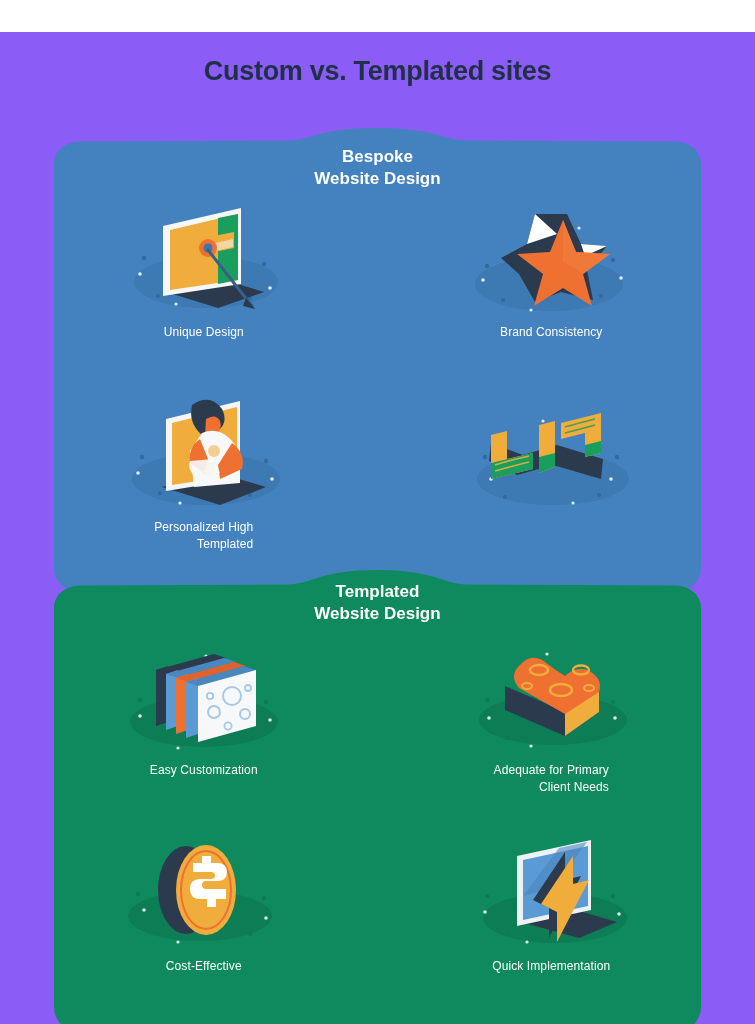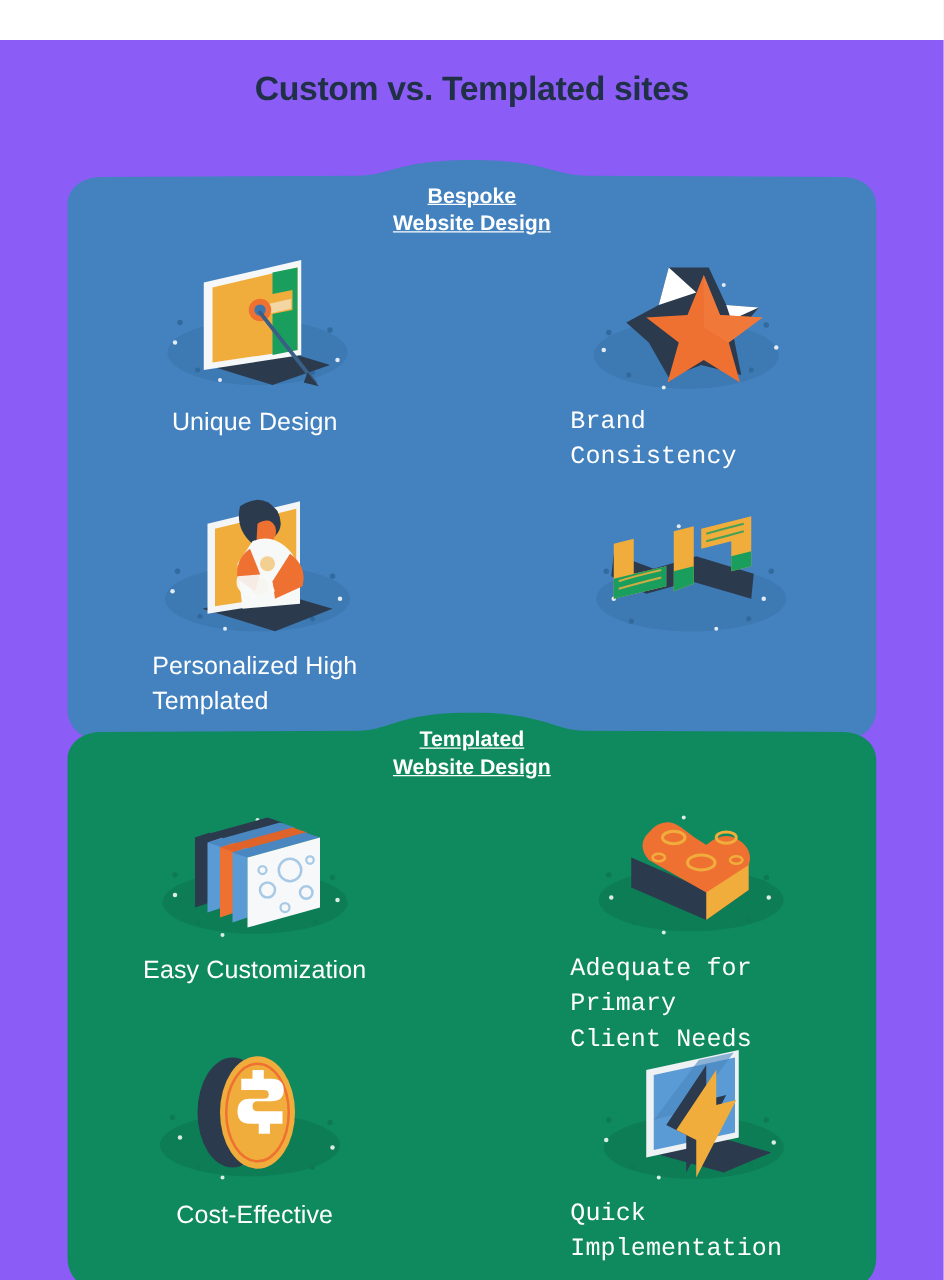--- a/index.html
+++ b/index.html
@@ -24,45 +24,45 @@
   .panel-green { top:538px; height:462px; }
 
   .panel-shape { position:absolute; inset:0; }
   .panel-shape svg { display:block; width:100%; height:100%; }
 
   .panel-inner { position:absolute; inset:0; }
 
   .sec-head {
     position:absolute; left:0; width:100%;
     text-align:center; color:#ffffff;
-    font-size:17px; font-weight:bold; line-height:1.28;text-decoration:underline;
+    font-size:17px; font-weight:bold; line-height:1.28;
   }
   .panel-blue  .sec-head { top:18px; }
   .panel-green .sec-head { top:11px; }
 
   
   .grid { position:absolute; left:0; width:100%; }
   .panel-blue  .grid { top:72px;  height:390px; }
   .panel-green .grid { top:68px;  height:392px; }
 
   .row { position:relative; width:100%; height:50%; }
   .cell {
     position:absolute; top:0; width:50%; height:100%;
     display:flex; flex-direction:column; align-items:center; justify-content:flex-start;
   }
   .cell.left  { left:0; }
-  .cell.right { left:50%;font-family:Liberation Mono, monospace; }
+  .cell.right { left:50%; }
 
   .art { width:180px; height:122px; position:relative; }
   .art svg { display:block; width:100%; height:100%; overflow:visible; }
 
   .cap {
     margin-top:2px;
-    text-align:left; color:#ffffff;
-    font-size:20px; line-height:1.42; letter-spacing:0.1px;
+    text-align:right; color:#ffffff;
+    font-size:12px; line-height:1.42; letter-spacing:0.1px;
     max-width:190px;
   }
 
   .sparkle { fill:#ffffff; opacity:.85; }
   .sp-d { fill:#2f6699; opacity:.85; }
 </style>
 </head>
 <body>
 
 <div class="page">

